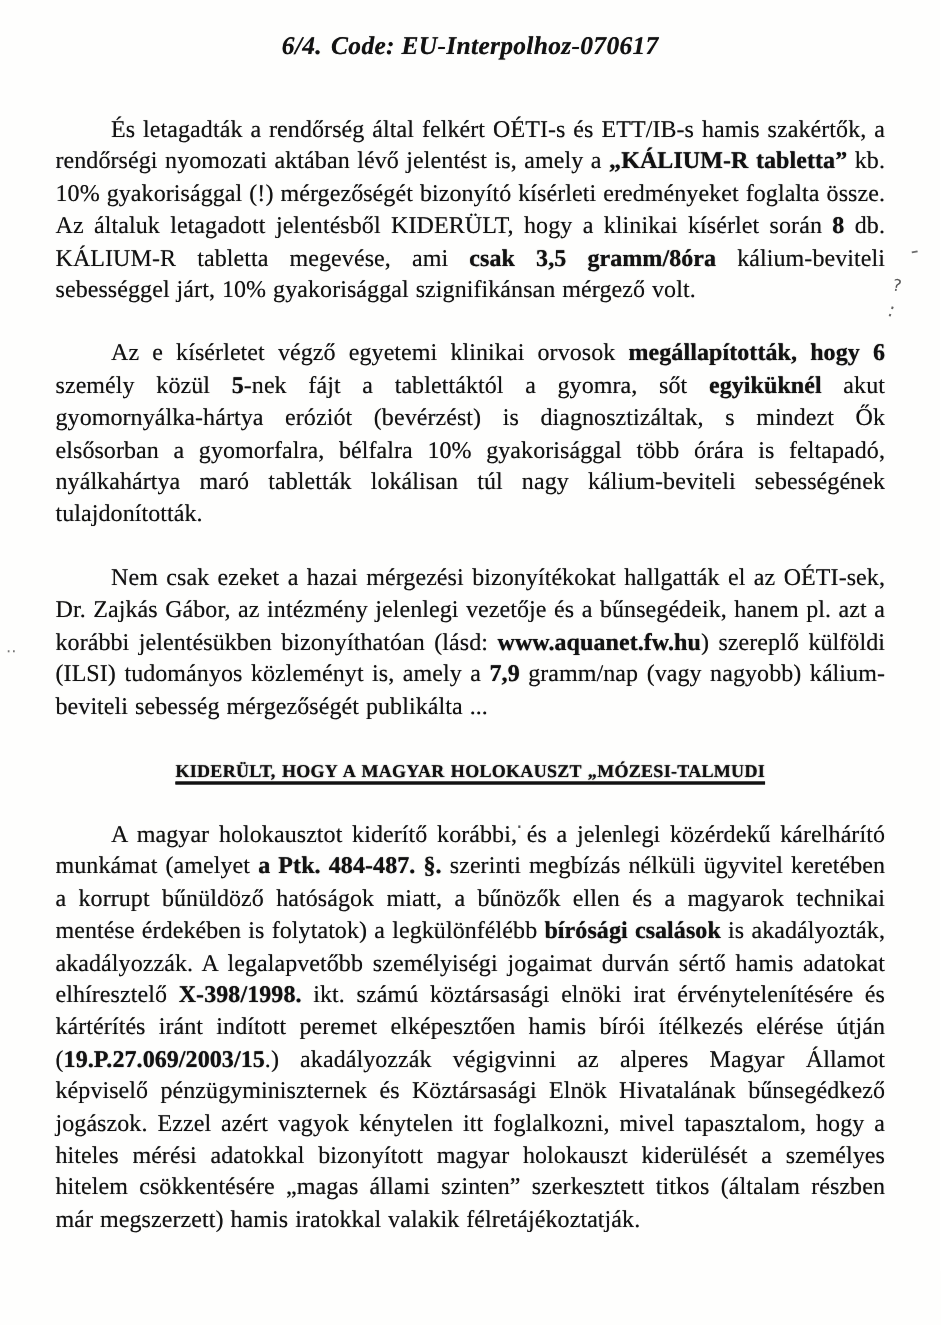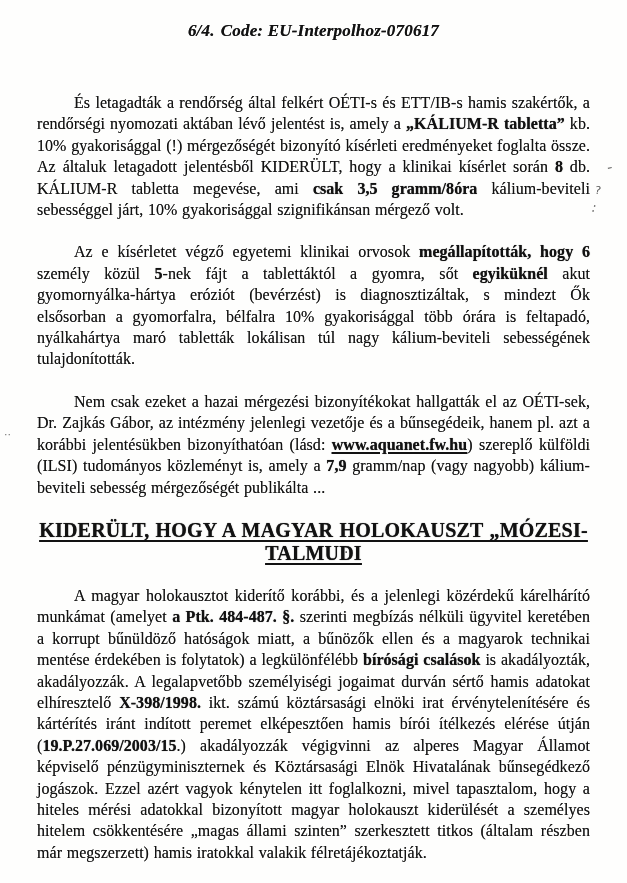--- a/index.html
+++ b/index.html
@@ -19,41 +19,41 @@
     font-size: 17px;
     font-style: italic;
     font-weight: bold;
     letter-spacing: 0.2px;
     text-shadow: 0 0 0.5px rgba(0,0,0,0.65);
     white-space: nowrap;
   }
   .doc-header .hnum { margin-right: 6px; font-weight: 800; }
   .doc-body {
     position: absolute;
-    left: 37px; top: 92px;
+    left: 37px; top: 76px;
     width: 553px;
   }
   .para {
     margin: 0 0 21px 0;
     font-size: 16px;
     line-height: 21.4px;
     text-align: justify;
     text-indent: 37px;
     letter-spacing: 0.05px;
     word-spacing: 0.6px;
     text-shadow: 0 0 0.5px rgba(0,0,0,0.55);
   }
   .para b { font-weight: bold; text-shadow: 0 0 0.7px rgba(0,0,0,0.8); }
-  .para .u { text-decoration: underline; text-decoration-thickness: 1.5px; text-underline-offset: 2px; }
+  .para .u { text-decoration-thickness: 1.5px; text-underline-offset: 2px; }
   .para.heading {
     margin: 16px 0 20px 0;
     text-indent: 0;
     text-align: center;
     font-weight: bold;
-    font-size: 20px;
+    font-size: 12px;
     line-height: 23px;
     letter-spacing: 0.2px;
     word-spacing: 1px;
     text-shadow: 0 0 0.8px rgba(0,0,0,0.85);
   }
   .para.heading span {
     text-decoration: underline;
     text-decoration-thickness: 2px;
     text-underline-offset: 3px;
   }

